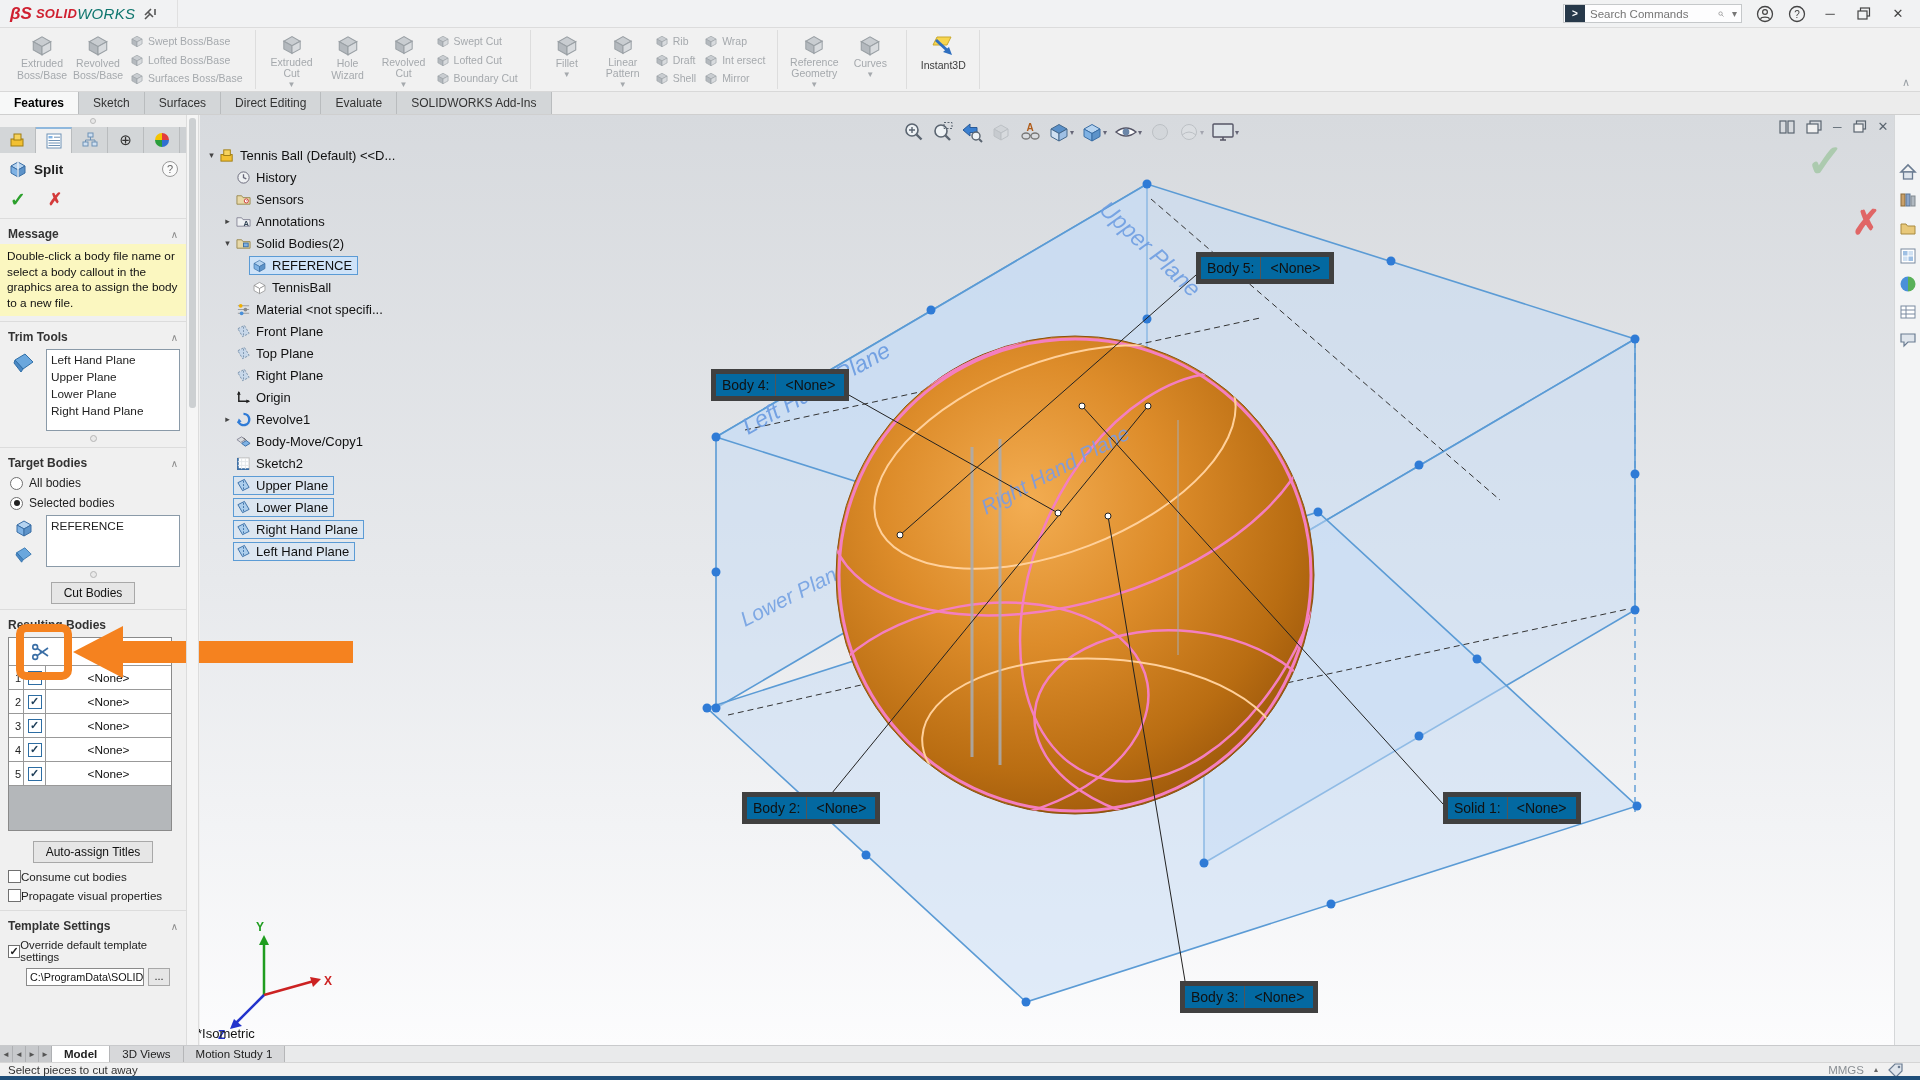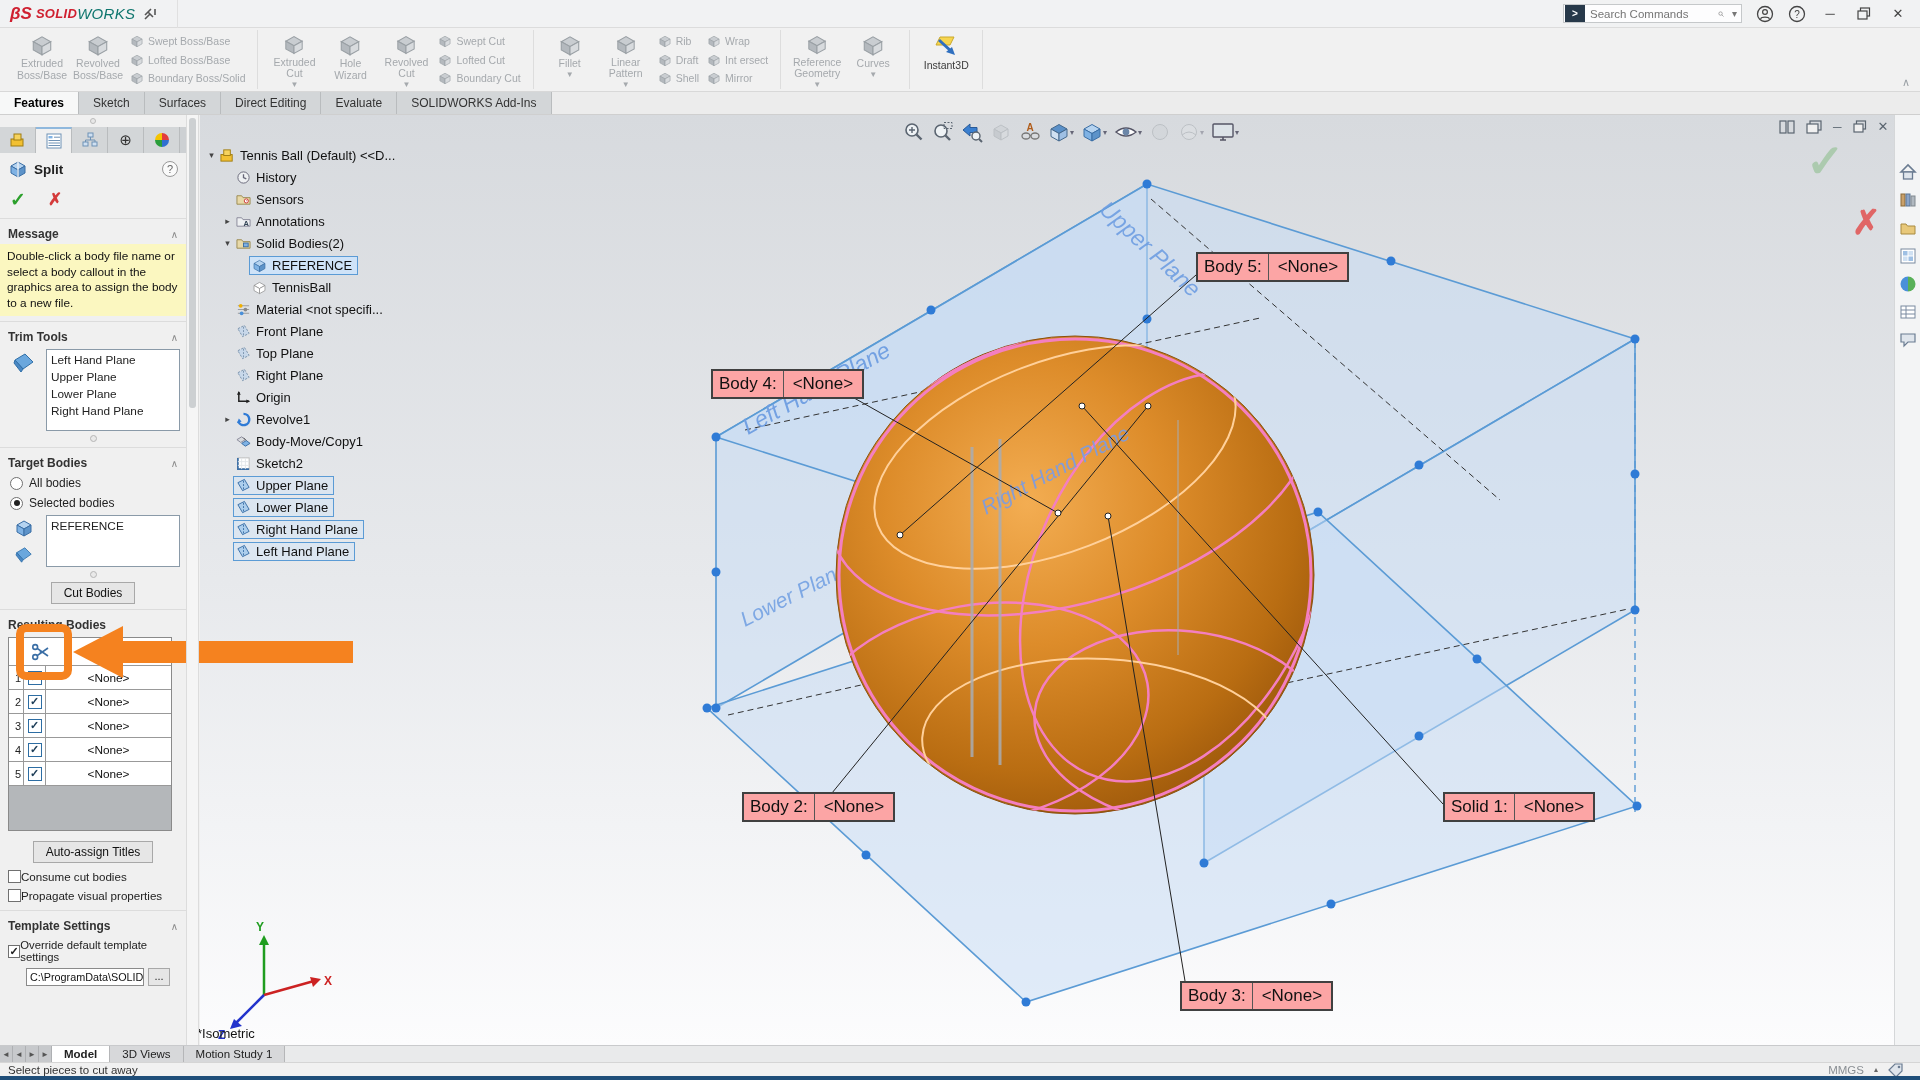--- a/index.html
+++ b/index.html
@@ -94,21 +94,21 @@
 .trow.boxed .tinner{background:rgba(208,228,248,.45);outline:1px solid #5b9bd5}
 
 #scene{position:absolute;left:200px;top:115px;z-index:1}
 #headsup{position:absolute;left:903px;top:121px;display:flex;align-items:center;gap:7px;z-index:6}
 .hicaret{font-size:8px;color:#667}
 .hic{display:flex;align-items:center}
 #docctl{position:absolute;left:1779px;top:119px;display:flex;align-items:center;gap:11px;z-index:6;color:#5a6570}
 #confirm-check{position:absolute;left:1806px;top:134px;font-size:46px;color:#8fbf8f;opacity:.6;font-weight:bold;z-index:6}
 #confirm-x{position:absolute;left:1852px;top:202px;font-size:34px;color:#e06666;font-weight:bold;z-index:6}
 #taskpane{position:absolute;left:1894px;top:115px;width:26px;height:930px;background:#f3f4f5;border-left:1px solid #d5d7d9;z-index:5;display:flex;flex-direction:column;align-items:center;gap:10px;padding-top:48px}
-.callout{position:absolute;display:flex;background:#fca5a5;border:2px solid #404040;z-index:8;font-size:17px;color:#111}
+.callout{position:absolute;display:flex;background:#0369a1;border:5px solid #404040;z-index:8;font-size:14px;color:#111}
 .callout .cl{padding:3px 6px;white-space:nowrap}
 .callout .cv{padding:3px 9px;border-left:1px solid #555;white-space:nowrap}
 #co-body5{left:1196px;top:252px}
 #co-body4{left:711px;top:369px}
 #co-body2{left:742px;top:792px}
 #co-body1{left:1443px;top:792px}
 #co-body3{left:1180px;top:981px}
 #view-label{position:absolute;left:197px;top:1026px;font-weight:normal;font-size:13px;color:#111;z-index:6}
 
 #btabs{position:absolute;left:0;top:1045px;width:1920px;height:17px;background:#e9eaeb;border-top:1px solid #c9cacc;display:flex;align-items:stretch;font-size:11.5px;z-index:12}
@@ -196,21 +196,21 @@
               <polygon points="19,8 11,12.5 11,20 19,15.5" fill="#d8dbde" stroke="#9aa0a5"></polygon>
             </svg>
             <span class="rlab">Lofted Boss/Base</span>
           </div>
           <div class="rsrow">
             <svg width="14" height="14" viewBox="0 0 22 22">
               <polygon points="3,8 11,3.5 19,8 11,12.5" fill="#c9cdd1" stroke="#9aa0a5"></polygon>
               <polygon points="3,8 11,12.5 11,20 3,15.5" fill="#b4b9be" stroke="#9aa0a5"></polygon>
               <polygon points="19,8 11,12.5 11,20 19,15.5" fill="#d8dbde" stroke="#9aa0a5"></polygon>
             </svg>
-            <span class="rlab">Boundary Boss/Solid</span>
+            <span class="rlab">Surfaces Boss/Base</span>
           </div>
         </div>
       </div>
       <div class="rgroup">
         <div class="rbtn">
           <svg width="24" height="24" viewBox="0 0 22 22">
             <polygon points="3,8 11,3.5 19,8 11,12.5" fill="#c9cdd1" stroke="#9aa0a5"></polygon>
             <polygon points="3,8 11,12.5 11,20 3,15.5" fill="#b4b9be" stroke="#9aa0a5"></polygon>
             <polygon points="19,8 11,12.5 11,20 19,15.5" fill="#d8dbde" stroke="#9aa0a5"></polygon>
           </svg>

